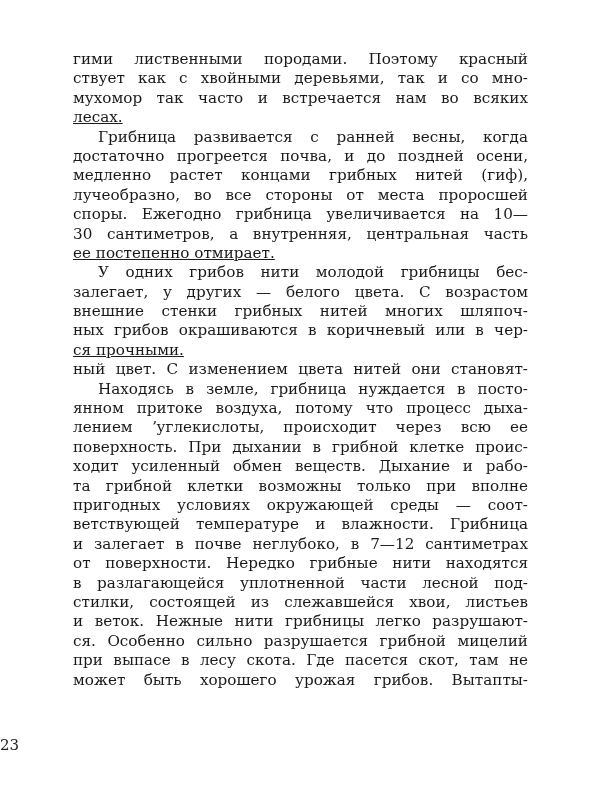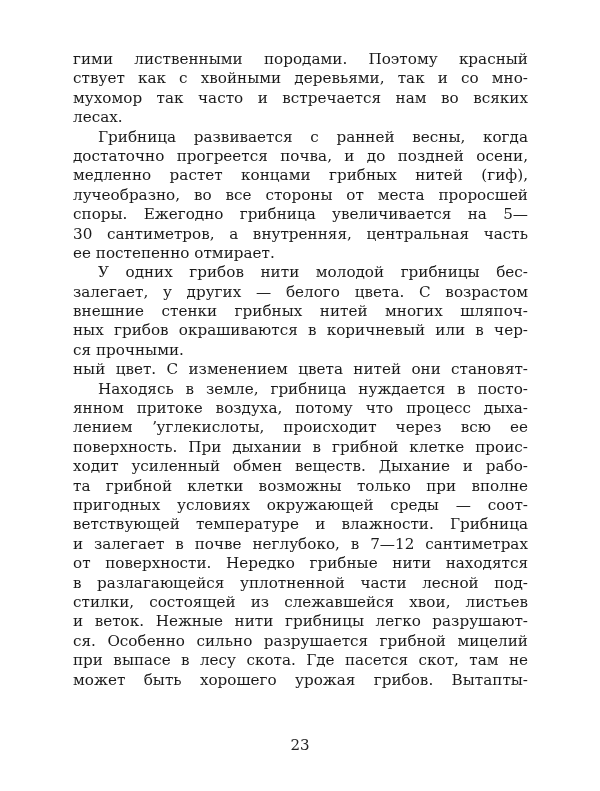--- a/index.html
+++ b/index.html
@@ -26,30 +26,31 @@
       height: 19.4px;
       line-height: 19.4px;
       font-size: 15.2px;
       white-space: nowrap;
       text-align: justify;
       text-align-last: justify;
       letter-spacing: 0px;
     }
     .line.last {
       text-align-last: left;
+      text-decoration: underline;
     }
     .line.indent {
       padding-left: 25px;
     }
     .page-number {
       position: absolute;
       left: 0;
       width: 600px;
       top: 736px;
-      text-align: center;
+      text-align: left;
       font-size: 15px;
       font-family: "DejaVu Serif", serif;
       color: #222;
     }
   </style>
 </head>
 <body>
 
 <div class="page">
 
@@ -58,21 +59,21 @@
     <span class="line">ствует как с хвойными деревьями, так и со мно-</span>
     <span class="line">мухомор так часто и встречается нам во всяких</span>
     <span class="line last">лесах.</span>
   </div>
 
   <div>
     <span class="line indent">Грибница развивается с ранней весны, когда</span>
     <span class="line">достаточно прогреется почва, и до поздней осени,</span>
     <span class="line">медленно растет концами грибных нитей (гиф),</span>
     <span class="line">лучеобразно, во все стороны от места проросшей</span>
-    <span class="line">споры. Ежегодно грибница увеличивается на 5—</span>
+    <span class="line">споры. Ежегодно грибница увеличивается на 10—</span>
     <span class="line">30 сантиметров, а внутренняя, центральная часть</span>
     <span class="line last">ее постепенно отмирает.</span>
   </div>
 
   <div>
     <span class="line indent">У одних грибов нити молодой грибницы бес-</span>
     <span class="line">залегает, у других — белого цвета. С возрастом</span>
     <span class="line">внешние стенки грибных нитей многих шляпоч-</span>
     <span class="line">ных грибов окрашиваются в коричневый или в чер-</span>
     <span class="line last">ся прочными.</span>

